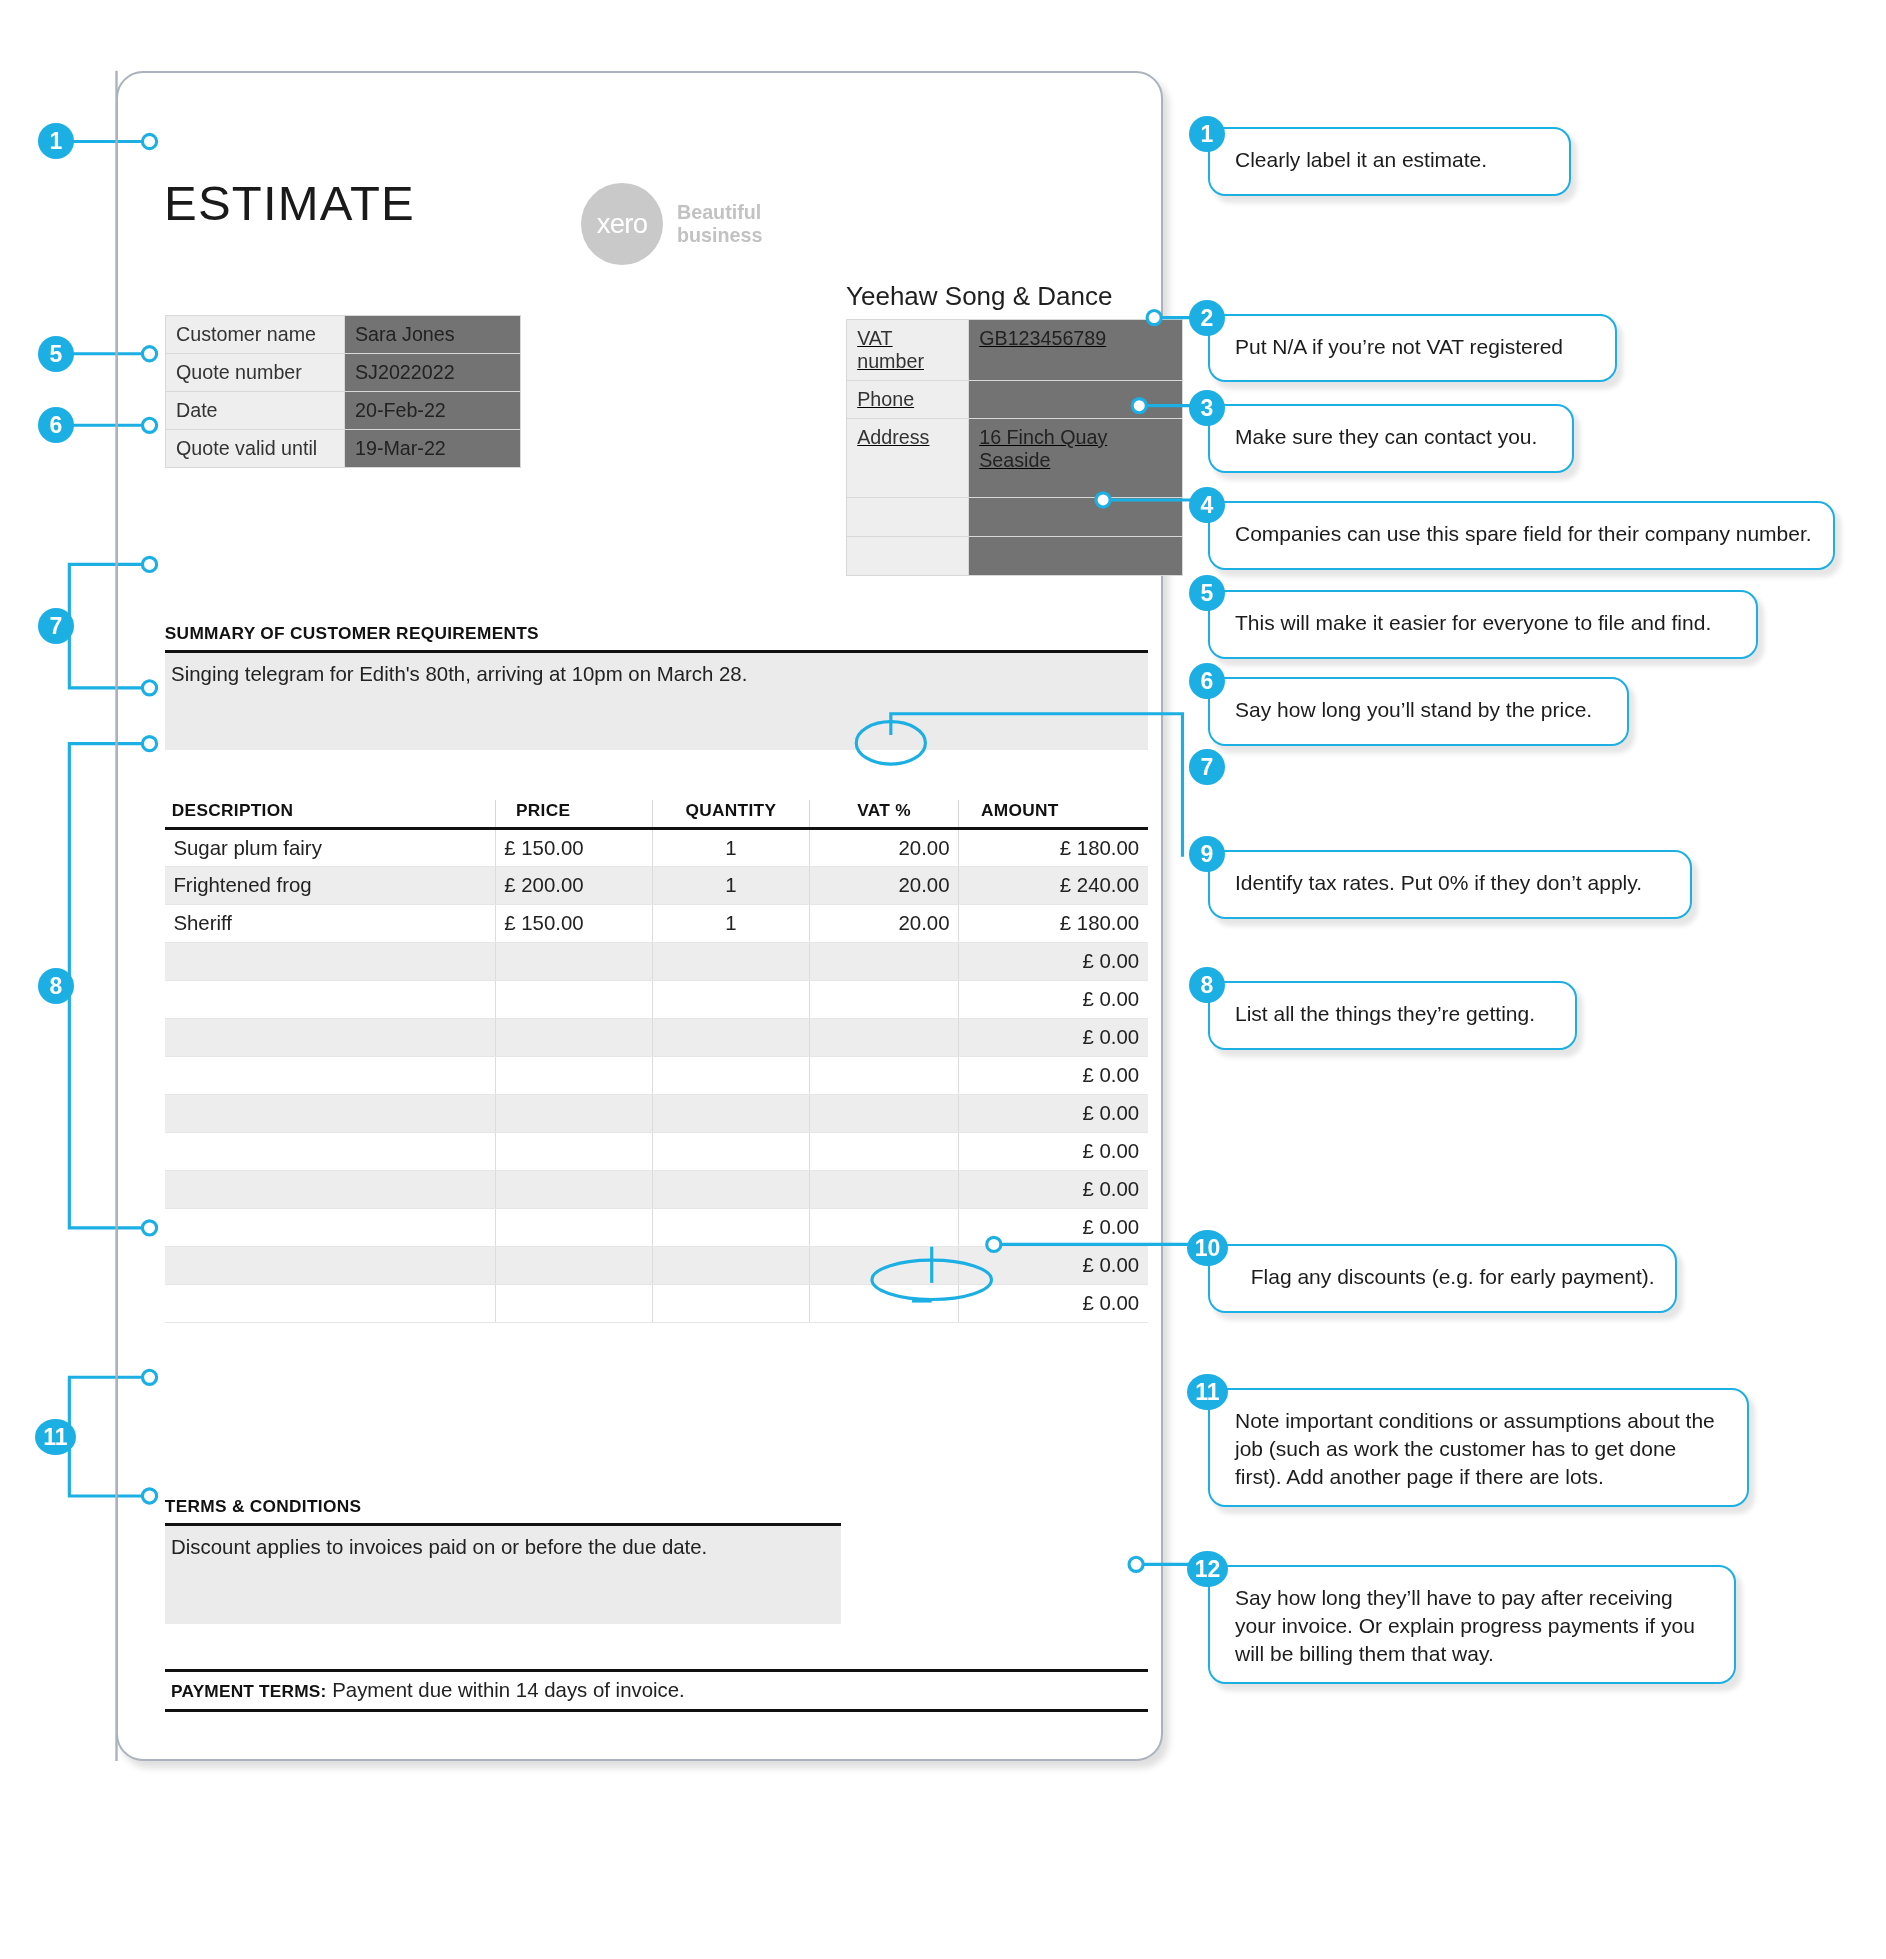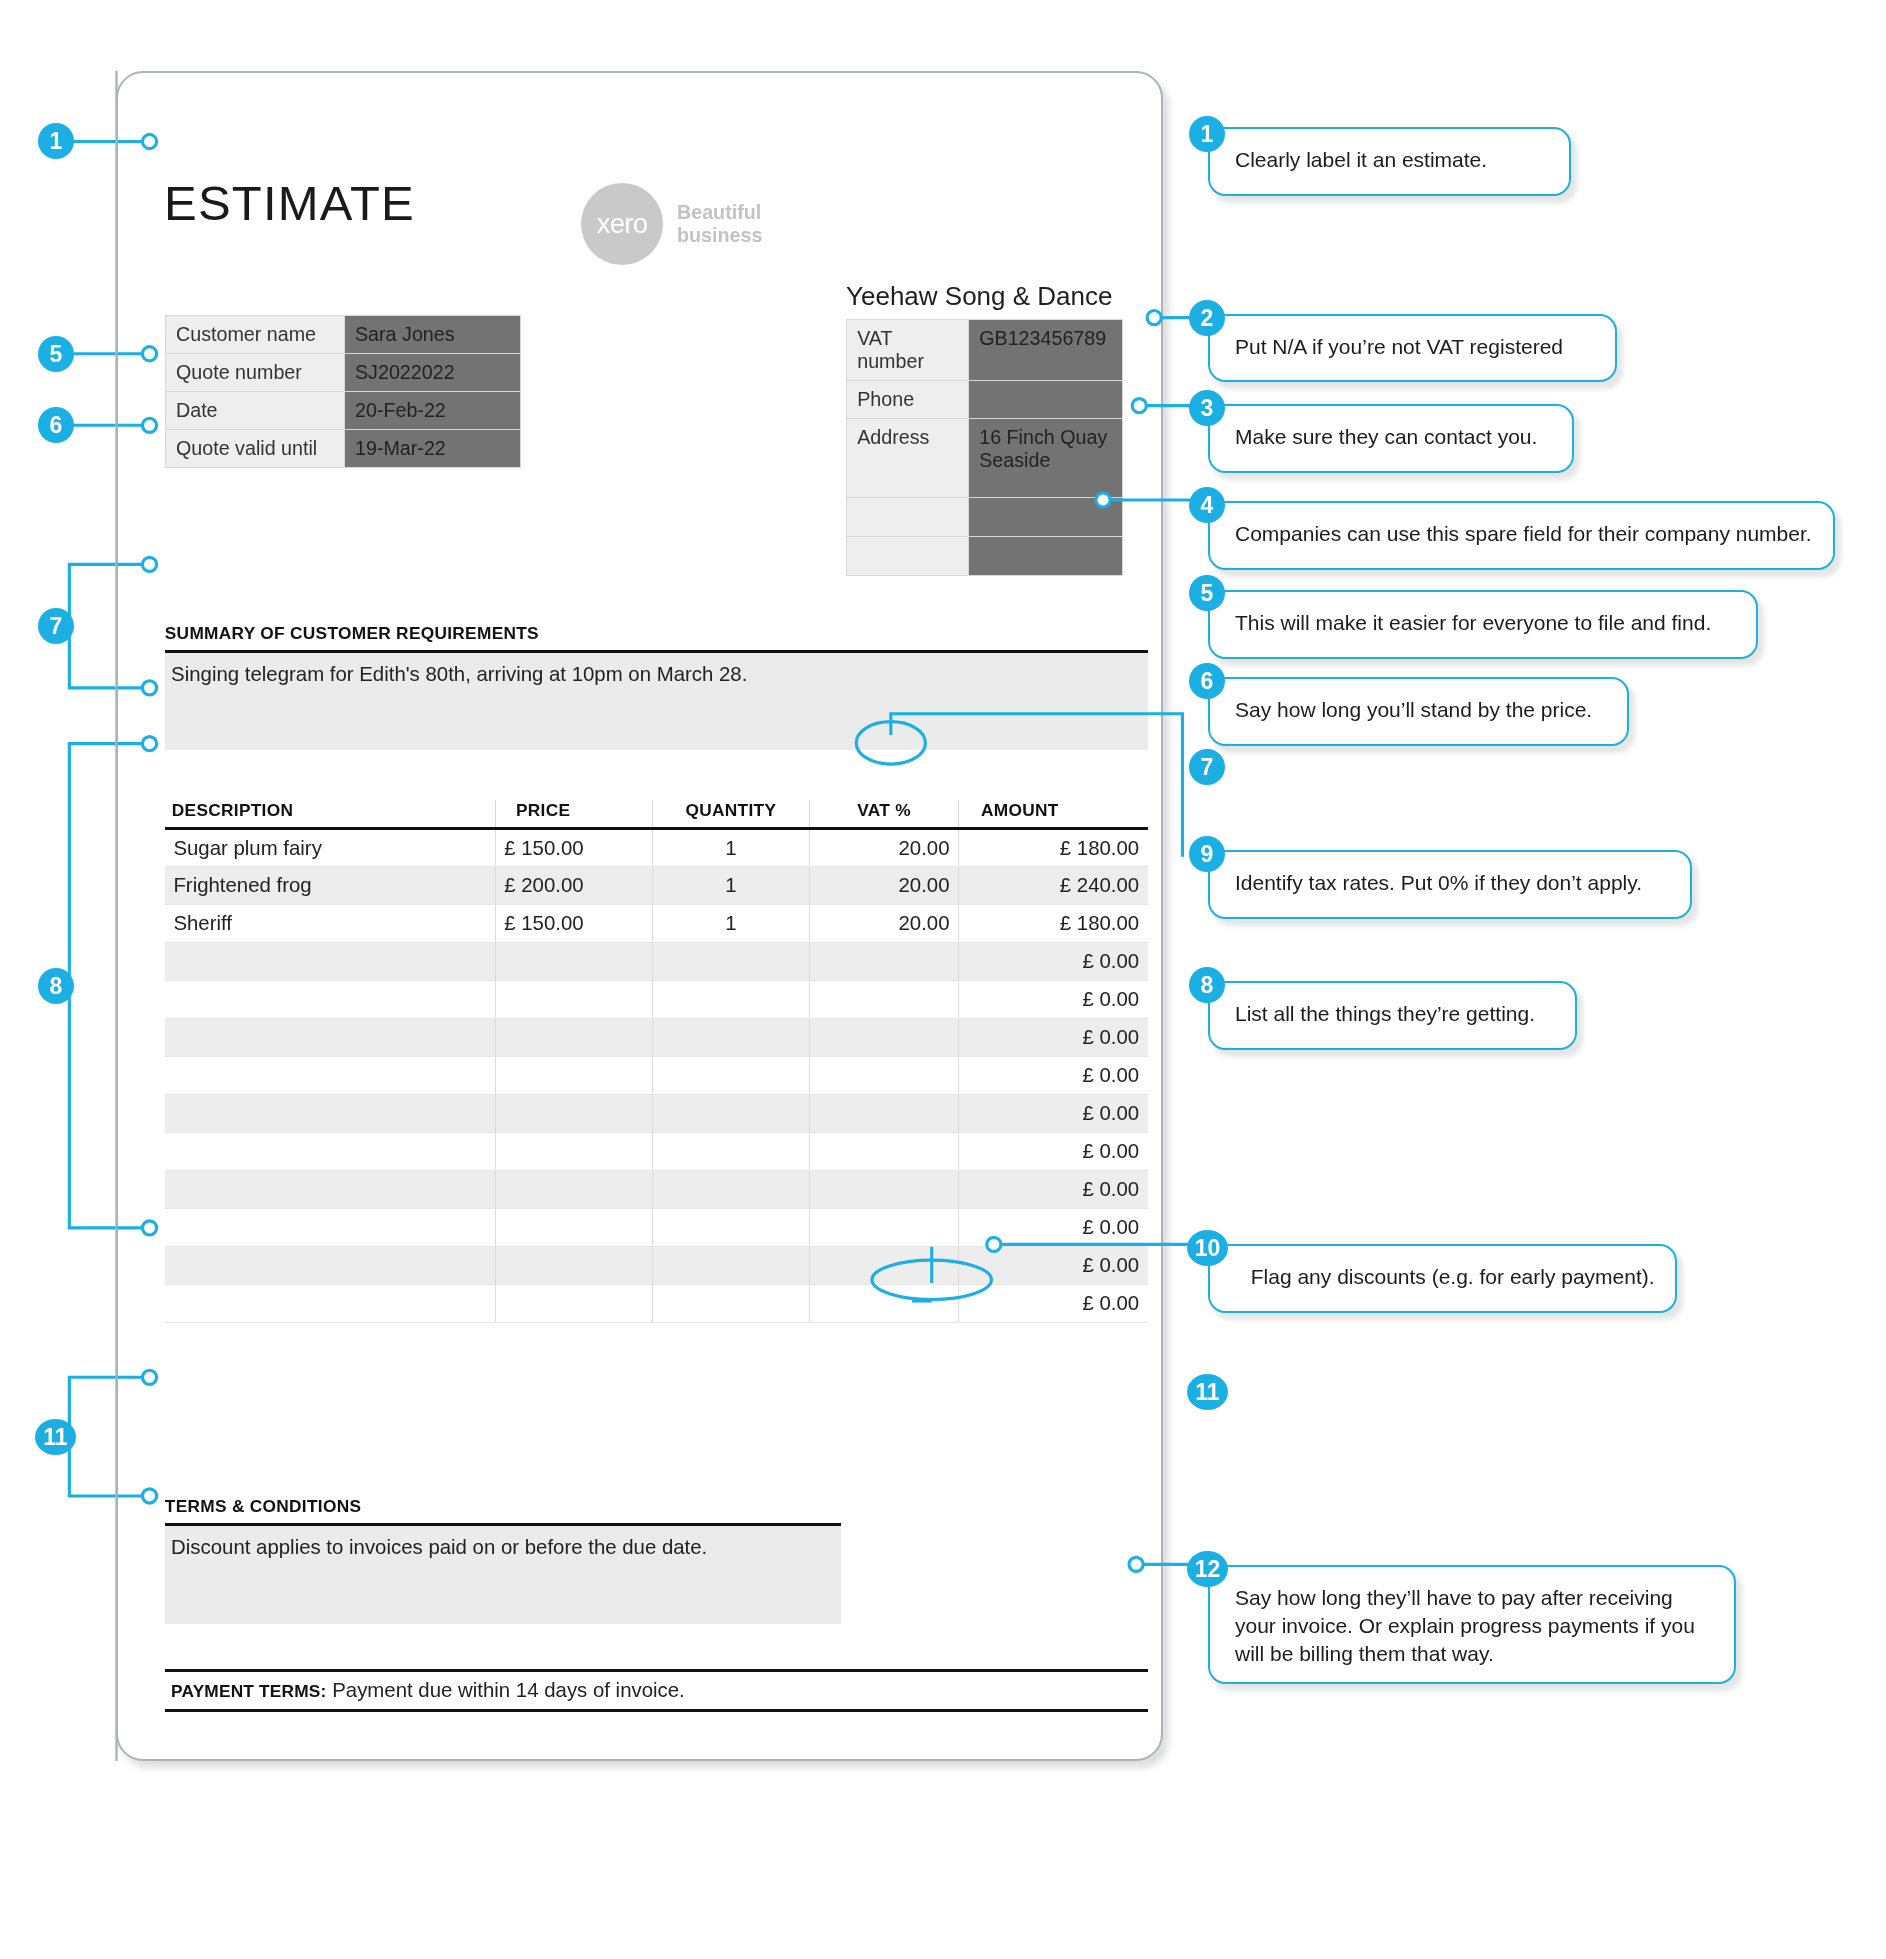--- a/index.html
+++ b/index.html
@@ -111,21 +111,21 @@
     left: 682px;
     top: 208px;
     width: 299px;
   }
   #company-name {
     font-size: 26px;
     color: #1f1f1f;
     margin-bottom: 7px;
     font-weight: 400;
   }
-  #company-table { width: 277px; }
+  #company-table { width: 337px; text-decoration: underline; }
   #company-table td.lbl { width: 122px; }
   #company-table td { height: 37px; }
   #company-table tr.addr-row td { height: 79px; }
   #company-table tr.blank-row td { height: 39px; }
 
   
   .sec-head {
     font-size: 17.3px;
     font-weight: bold;
     letter-spacing: 0.3px;
@@ -545,17 +545,18 @@
   <div class="badge" style="left:1189px; top:836px;">9</div>
   <div class="callout" style="left:1208px; top:850px; width:484px; height:69px;">Identify tax rates. Put 0% if they don’t apply.</div>
 
   <div class="badge" style="left:1189px; top:967px;">8</div>
   <div class="callout" style="left:1208px; top:981px; width:369px; height:69px;">List all the things they’re getting.</div>
 
   <div class="badge wide" style="left:1187px; top:1230px;">10</div>
   <div class="callout" style="left:1208px; top:1244px; width:469px; height:69px;text-align:right;">Flag any discounts (e.g. for early payment).</div>
 
   <div class="badge wide" style="left:1187px; top:1374px;">11</div>
+  <div class="callout" style="left:1208px; top:1388px; width:541px; height:119px;">Note important conditions or assumptions about the job (such as work the customer has to get done first). Add another page if there are lots.</div>
 
   <div class="badge wide" style="left:1187px; top:1551px;">12</div>
   <div class="callout" style="left:1208px; top:1565px; width:528px; height:119px;">Say how long they’ll have to pay after receiving your invoice. Or explain progress payments if you will be billing them that way.</div>
 </div>
 
 
 </body></html>

